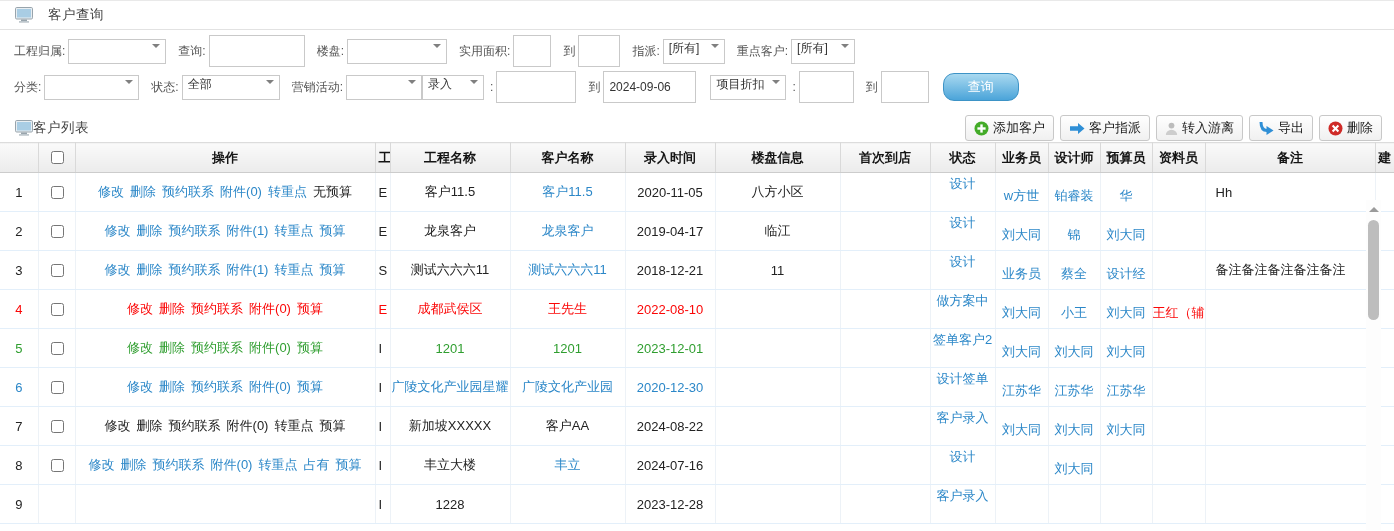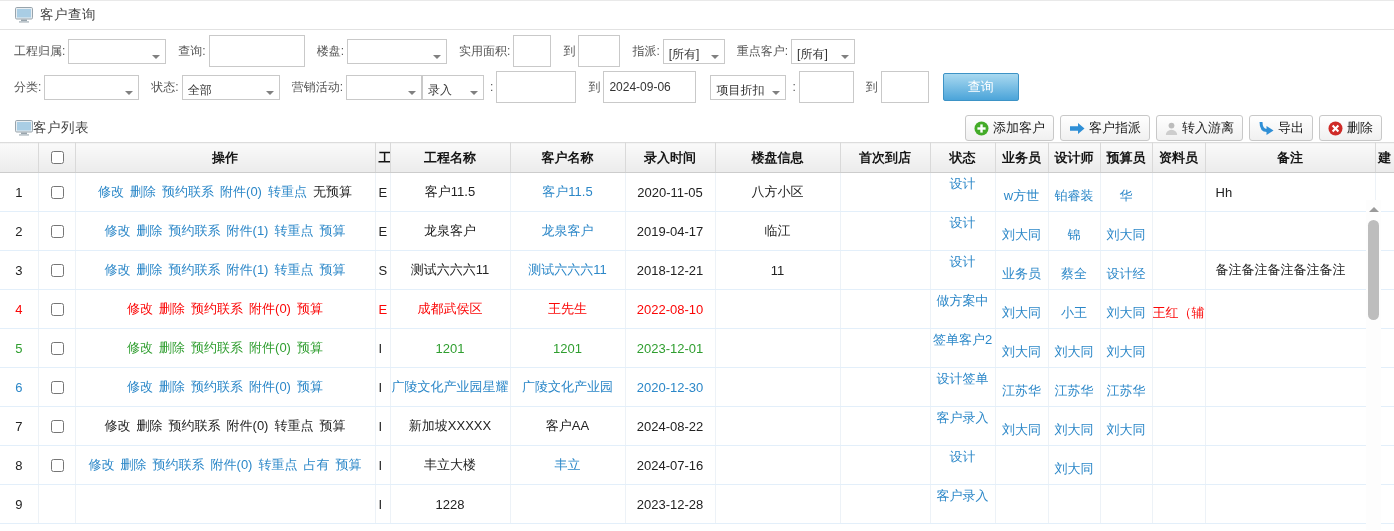--- a/index.html
+++ b/index.html
@@ -1,31 +1,31 @@
 <!DOCTYPE html>
 <html><head>
 <meta charset="utf-8">
 <style>
   html,body{margin:0;padding:0}
   body{width:1394px;height:531px;overflow:hidden;background:#fff;
        font-family:"Liberation Sans","DejaVu Sans",sans-serif;font-size:12px;color:#333;position:relative;
        border-top:1px solid #e9e9e9;box-sizing:border-box}
-  .titlebar{height:28px;display:flex;align-items:center;gap:7px;padding-left:15px;border-bottom:1px solid #e2e2e2}
+  .titlebar{height:28px;display:flex;align-items:center;gap:15px;padding-left:15px;border-bottom:1px solid #e2e2e2}
   .sec-title{font-size:13.5px;color:#3f3f3f;letter-spacing:.5px}
   .filters{padding:7px 0 5px 14px}
   .frow{display:flex;align-items:center;height:28px;margin-bottom:8px}
   .lbl{color:#555;margin:0 3px 0 12px;white-space:nowrap}
   .lbl.first{margin-left:0}
   .inp{height:32px;border:1px solid #c9c9c9;padding:0 5px;background:#fff;color:#333;
        font:12px "Liberation Sans","DejaVu Sans",sans-serif;box-sizing:border-box}
-  .sel{height:25px;border:1px solid #c9c9c9;background:#fff;display:inline-flex;align-items:flex-end;
+  .sel{height:25px;border:1px solid #c9c9c9;background:#fff;display:inline-flex;align-items:flex-start;
        padding:0 5px;color:#333;box-sizing:border-box;cursor:default;white-space:nowrap}
   .sel .txt{flex:1;overflow:hidden}
   .arr{width:0;height:0;border:4px solid transparent;border-top-color:#808080;margin:4px 0 0 6px;flex:none}
-  .btn-search{width:76px;height:28px;margin-left:14px;border:1px solid #3d93c6;border-radius:2px;
+  .btn-search{width:76px;height:28px;margin-left:14px;border:1px solid #3d93c6;border-radius:11px;
        background:linear-gradient(#a9d9f0,#4ba4d9);color:#fff;font-size:13px;cursor:pointer;
        font-family:Liberation Mono, monospace}
   .listbar{height:28px;display:flex;align-items:center;justify-content:space-between;padding:0 12px 0 15px}
   .list-left{display:flex;align-items:center;}
   .tools{display:flex;gap:6px}
   .tbtn{height:24px;padding:0 8px;display:inline-flex;align-items:center;gap:4px;cursor:pointer;
        background:linear-gradient(#ffffff,#f0f0f0);border:1px solid #c8c8c8;border-radius:3px;
        font-size:13px;color:#1c1c1c;font-family:"Liberation Sans","DejaVu Sans",sans-serif}
   table{border-collapse:collapse;table-layout:fixed;width:1394px}
   thead th{background:linear-gradient(#fafafa,#ebebeb);border-top:1px solid #dcdcdc;border-bottom:1px solid #cccccc;

